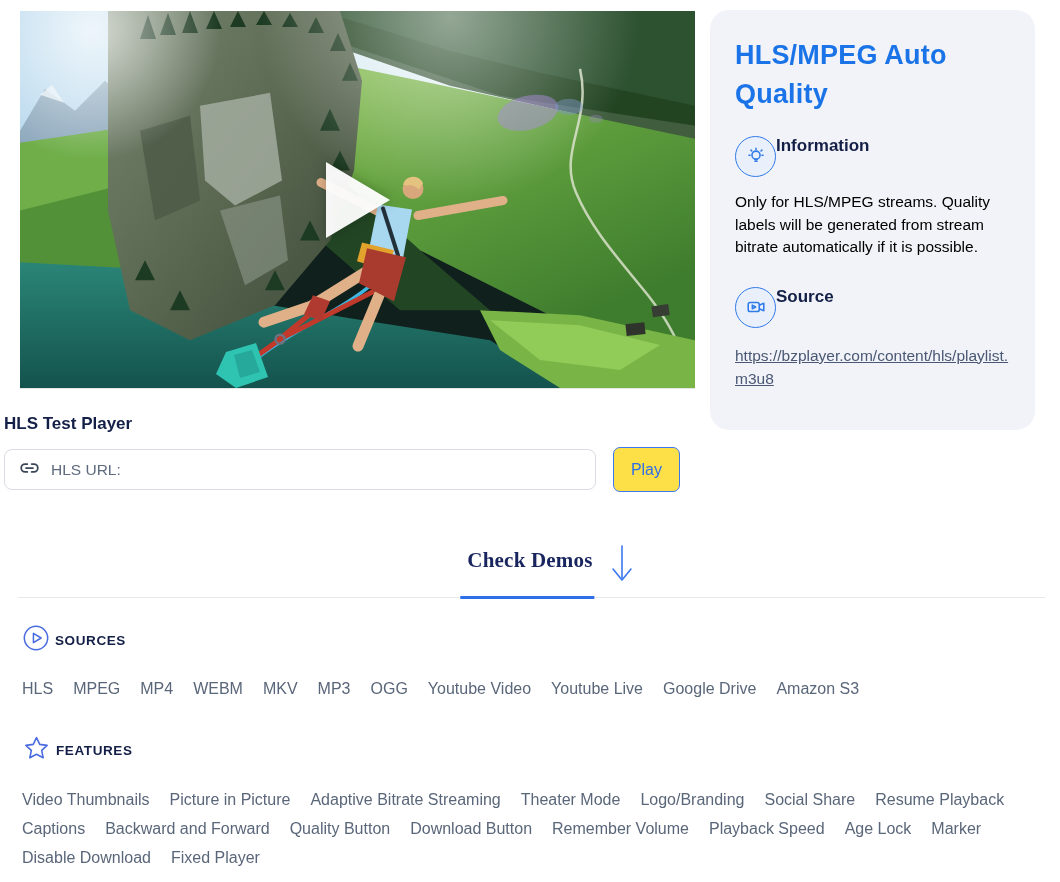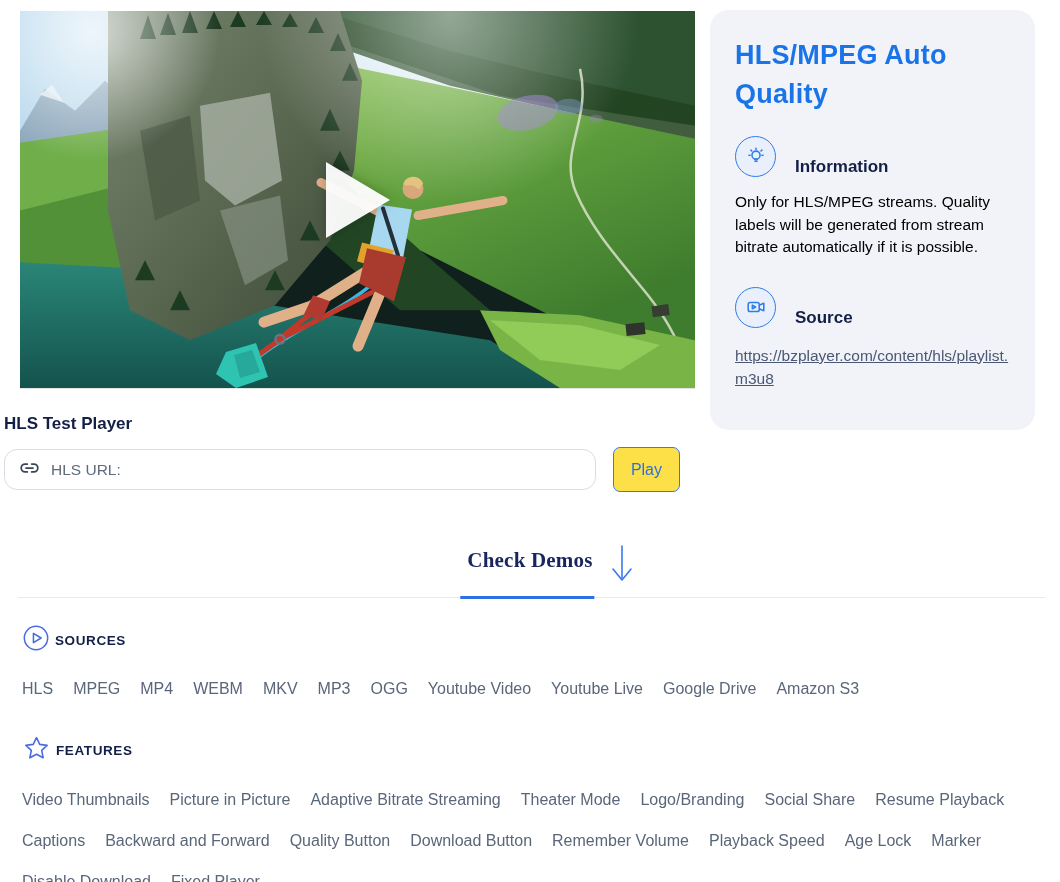--- a/index.html
+++ b/index.html
@@ -24,21 +24,21 @@
 
   
   .sidebar-card {
     position:absolute; left:710px; top:10px; width:325px; height:420px;
     background:#f1f3f8; border-radius:19px; padding:26px 26px 24px 25px;
   }
   .sidebar-title {
     color:#1a74e8; font-size:27px; font-weight:bold; line-height:1.45;
     margin-bottom:22px; letter-spacing:.2px;
   }
-  .info-row { display:flex; align-items:flex-end; gap:19px; margin-bottom:14px; }
+  .info-row { display:flex; align-items:flex-start; margin-bottom:14px; }
   .icon-circle {
     width:41px; height:41px; border-radius:50%; background:#e9f0fc;
     border:1.6px solid #2f7be8; display:flex; align-items:center; justify-content:center;
     flex:0 0 auto;
   }
   .side-heading { color:#131f46; font-size:17px; font-weight:bold; }
   .side-paragraph {
     color:#000000; font-size:15.5px; line-height:1.45; margin-bottom:28px;
   }
   .source-url {
@@ -48,21 +48,21 @@
 
   
   .test-player { position:absolute; left:4px; top:414px; width:676px; }
   .test-player-title { color:#131f46; font-size:17px; font-weight:bold; }
   .input-row { display:flex; align-items:center; gap:17px; margin-top:13px; }
   .url-input-wrap { position:relative; width:594px; }
   .url-input-wrap .link-ic {
     position:absolute; left:15px; top:50%; transform:translateY(-50%); pointer-events:none;
   }
   .url-input {
-    width:100%; height:41px; border:1px solid #d9dde3; border-radius:13px;
+    width:100%; height:41px; border:1px solid #d9dde3; border-radius:8px;
     padding:0 12px 0 46px; font-family:"Liberation Sans",sans-serif;
     font-size:15.5px; color:#333f52; outline:none; background:#fff;
   }
   .url-input::placeholder { color:#5e6a7d; opacity:1; }
   .play-button {
     height:45px; padding:0 17px; background:#fde047; border:1px solid #3b78ef;
     border-radius:7px; color:#2e6fe8; font-size:16px; cursor:pointer;
     font-family:"Liberation Sans",sans-serif;
   }
 
@@ -77,21 +77,21 @@
   .divider-line { position:absolute; left:18px; right:15px; top:1px; height:1px; background:#e7e9ec; }
   .divider-accent {
     position:absolute; left:50%; transform:translateX(-52%); top:0; width:134px; height:2.5px; background:#2e6fe8;
   }
   .demo-group { margin-left:22px; }
   .group-sources { margin-top:25px; }
   .group-features { margin-top:36px; }
   .group-header { display:flex; align-items:center; gap:5px; }
   .group-label { color:#131f46; font-size:13.5px; font-weight:bold; letter-spacing:.6px; }
   .links {
-    display:flex; flex-wrap:wrap; gap:23px 20px; margin-top:24px;
+    display:flex; flex-wrap:wrap; gap:11px 20px; margin-top:24px;
     max-width:1005px; font-size:16px;
   }
   .demo-link { color:#5a6679; cursor:pointer; white-space:nowrap; }
 </style>
 </head>
 <body>
 
 <div class="page">
 
   <div class="video-player">

